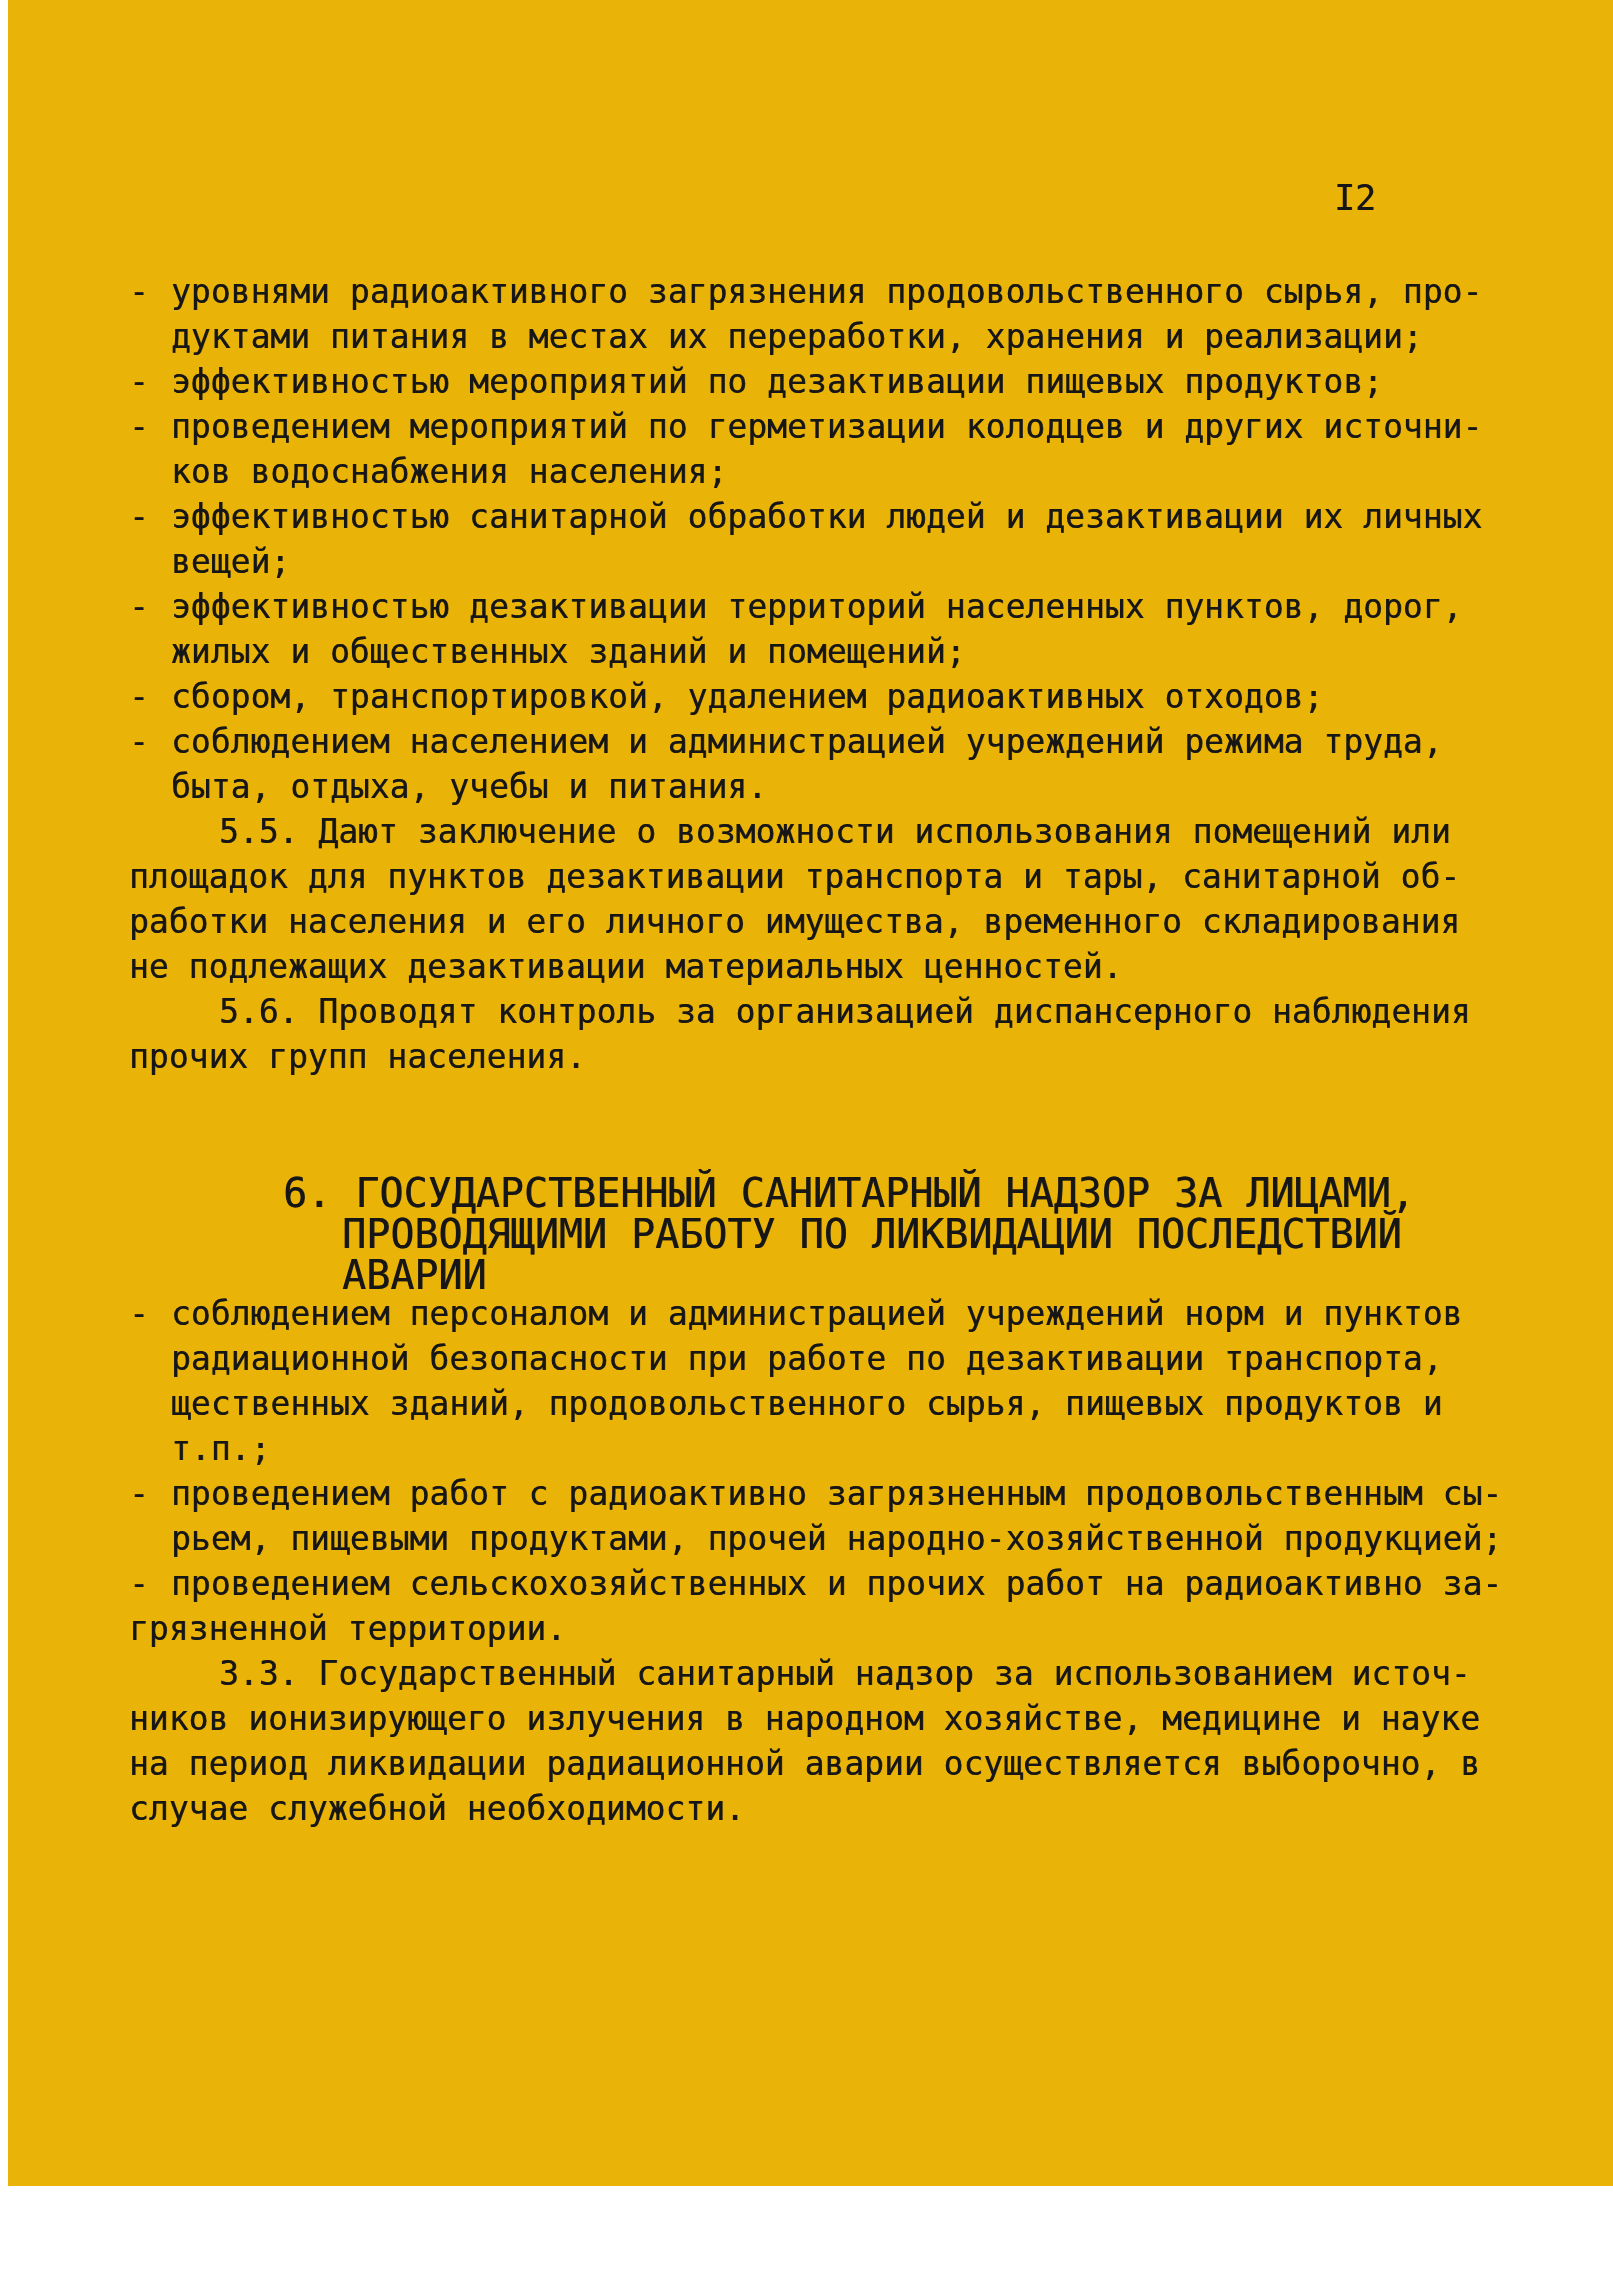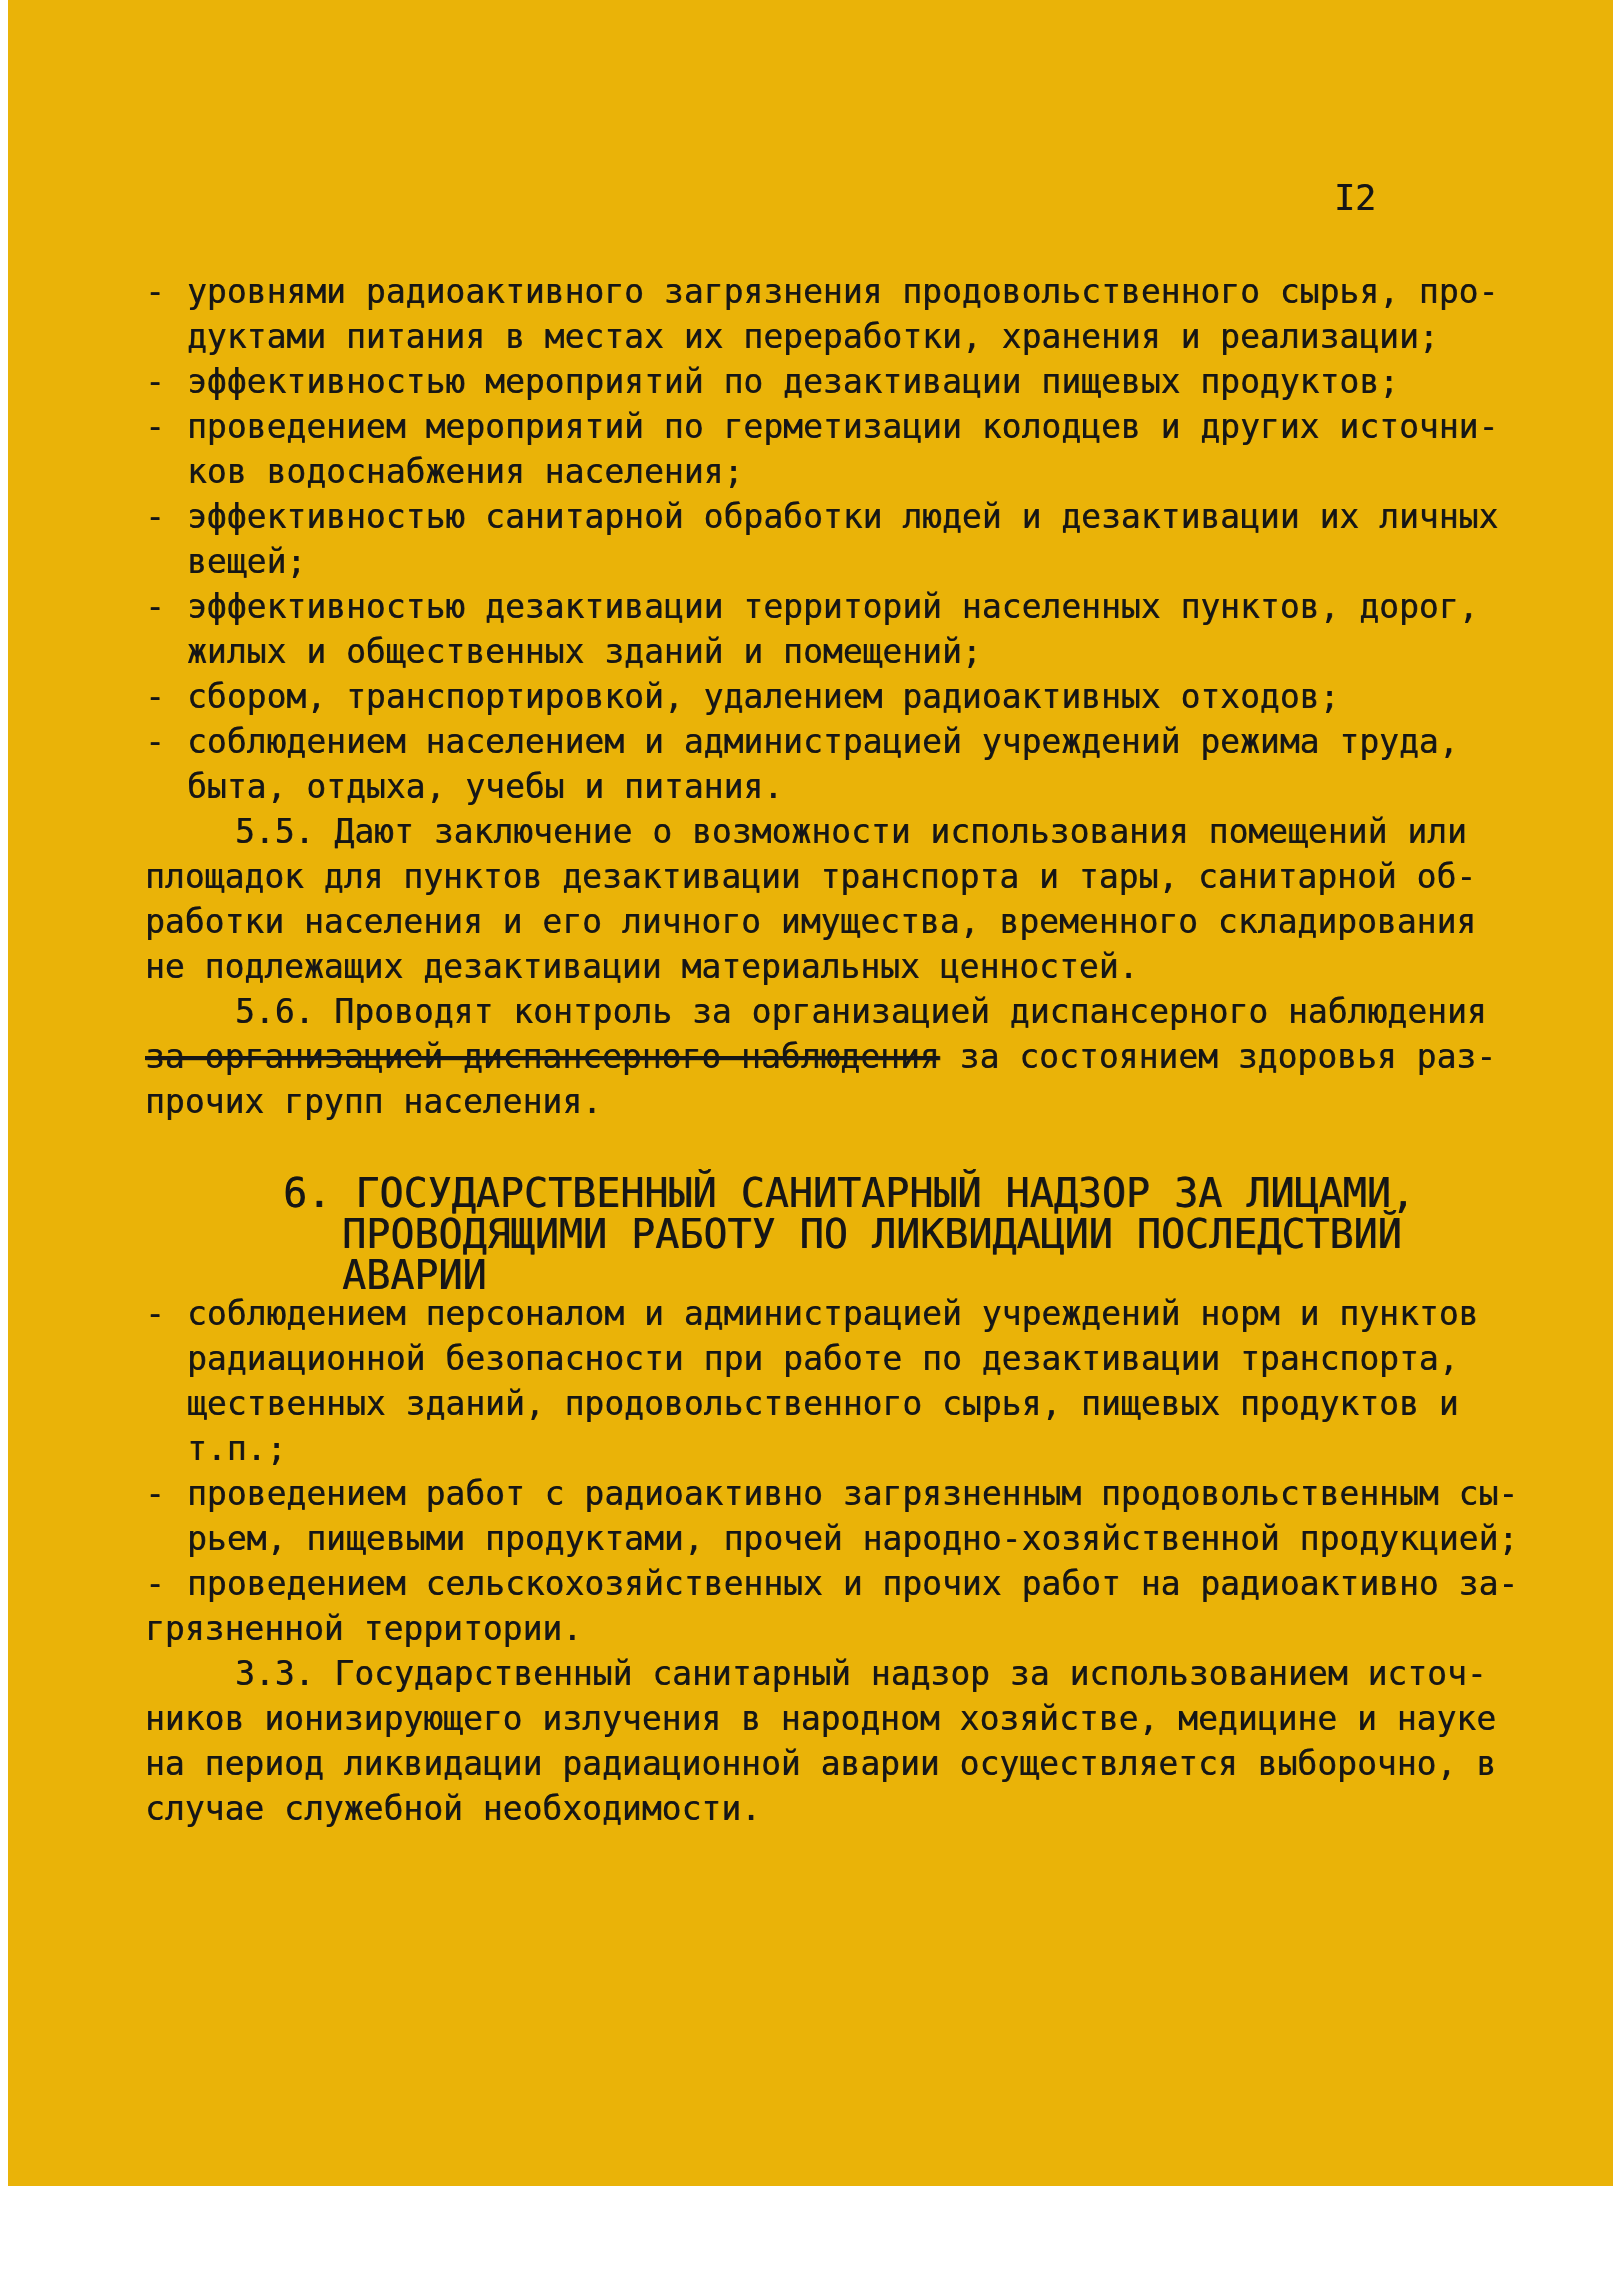--- a/index.html
+++ b/index.html
@@ -16,21 +16,21 @@
   .page-number {
     position: absolute;
     left: 1326px;
     top: 181px;
     font-size: 35px;
     line-height: 35px;
     text-shadow: 0.5px 0.3px 0 rgba(22,22,22,0.8);
   }
   .block {
     position: absolute;
-    left: 137px;
+    left: 121px;
     width: 1394px;
     font-size: 33px;
     line-height: 45px;
     text-shadow: 0.5px 0.3px 0 rgba(22,22,22,0.75);
   }
   #block1 { top: 269px; }
   #block2 { top: 1291px; }
   .heading {
     position: absolute;
     left: 137px;
@@ -73,21 +73,20 @@
       <div class="line bullet"><span class="dash">-</span><span>эффективностью дезактивации территорий населенных пунктов, дорог,</span></div>
       <div class="line cont"><span>жилых и общественных зданий и помещений;</span></div>
       <div class="line bullet"><span class="dash">-</span><span>сбором, транспортировкой, удалением радиоактивных отходов;</span></div>
       <div class="line bullet"><span class="dash">-</span><span>соблюдением населением и администрацией учреждений режима труда,</span></div>
       <div class="line cont"><span>быта, отдыха, учебы и питания.</span></div>
       <div class="line indent"><span>5.5. Дают заключение о возможности использования помещений или</span></div>
       <div class="line flush"><span>площадок для пунктов дезактивации транспорта и тары, санитарной об-</span></div>
       <div class="line flush"><span>работки населения и его личного имущества, временного складирования</span></div>
       <div class="line flush"><span>не подлежащих дезактивации материальных ценностей.</span></div>
       <div class="line indent"><span>5.6. Проводят контроль за организацией диспансерного наблюдения</span></div>
-      <div class="line flush"><span class="strike">за организацией диспансерного наблюдения</span><span> за состоянием здоровья раз-</span></div>
       <div class="line flush"><span>прочих групп населения.</span></div>
     </div>
 
   <div class="heading">
     <div class="h-line1">6. ГОСУДАРСТВЕННЫЙ САНИТАРНЫЙ НАДЗОР ЗА ЛИЦАМИ,</div>
     <div class="h-line2">ПРОВОДЯЩИМИ РАБОТУ ПО ЛИКВИДАЦИИ ПОСЛЕДСТВИЙ АВАРИИ</div>
   </div>
 
   <div class="block" id="block2">
       <div class="line bullet"><span class="dash">-</span><span>соблюдением персоналом и администрацией учреждений норм и пунктов</span></div>

